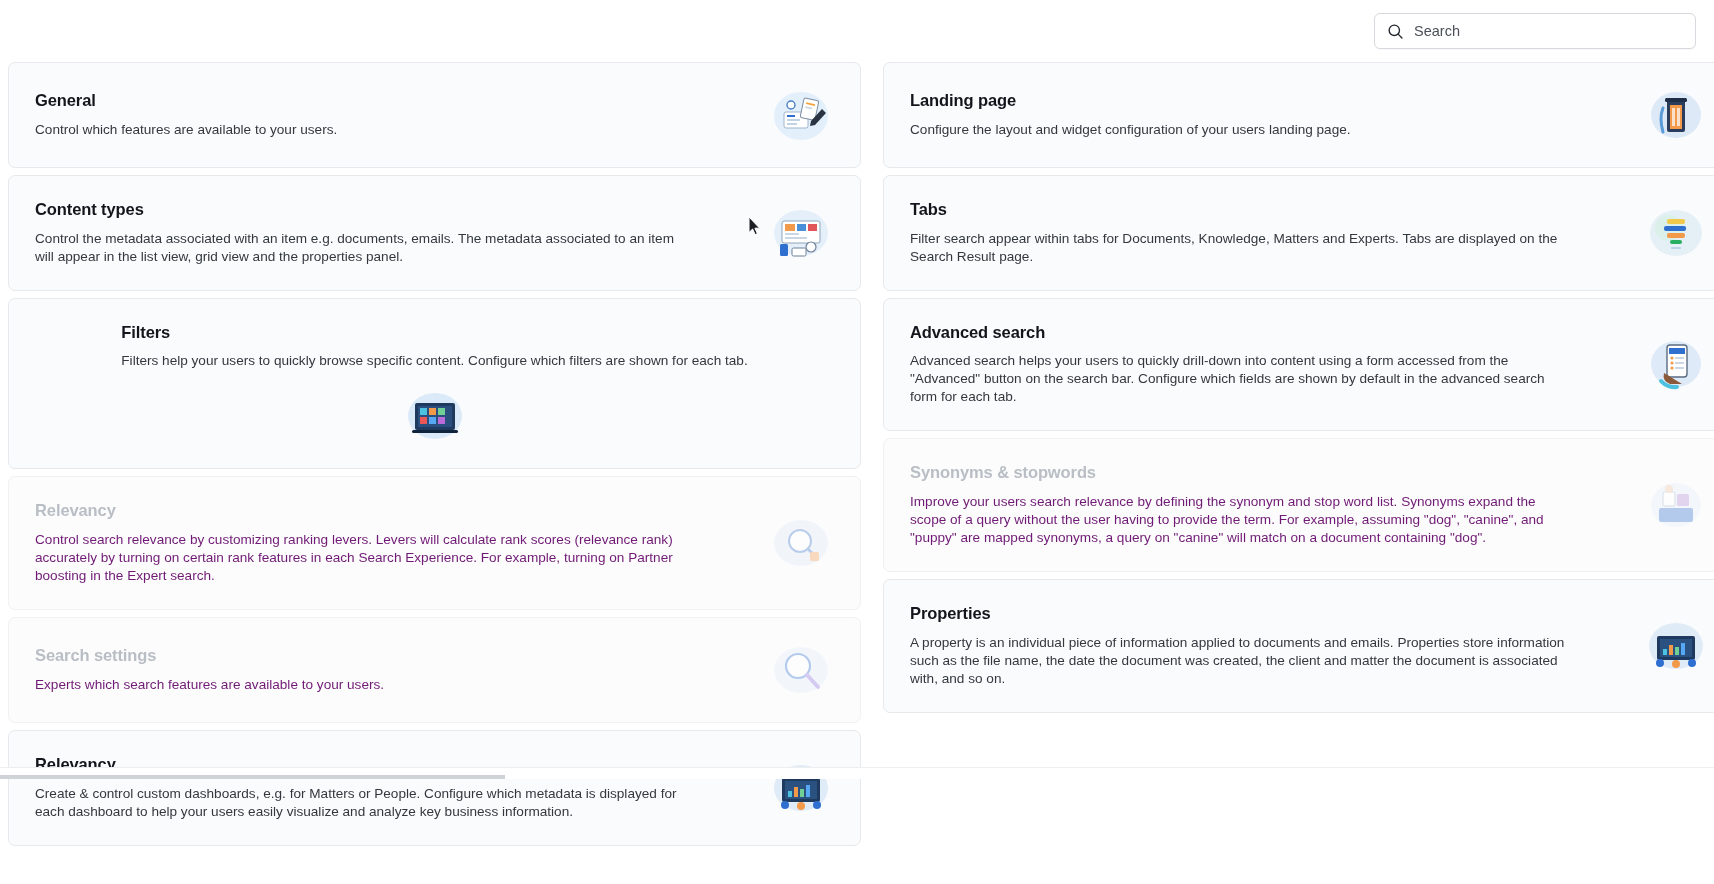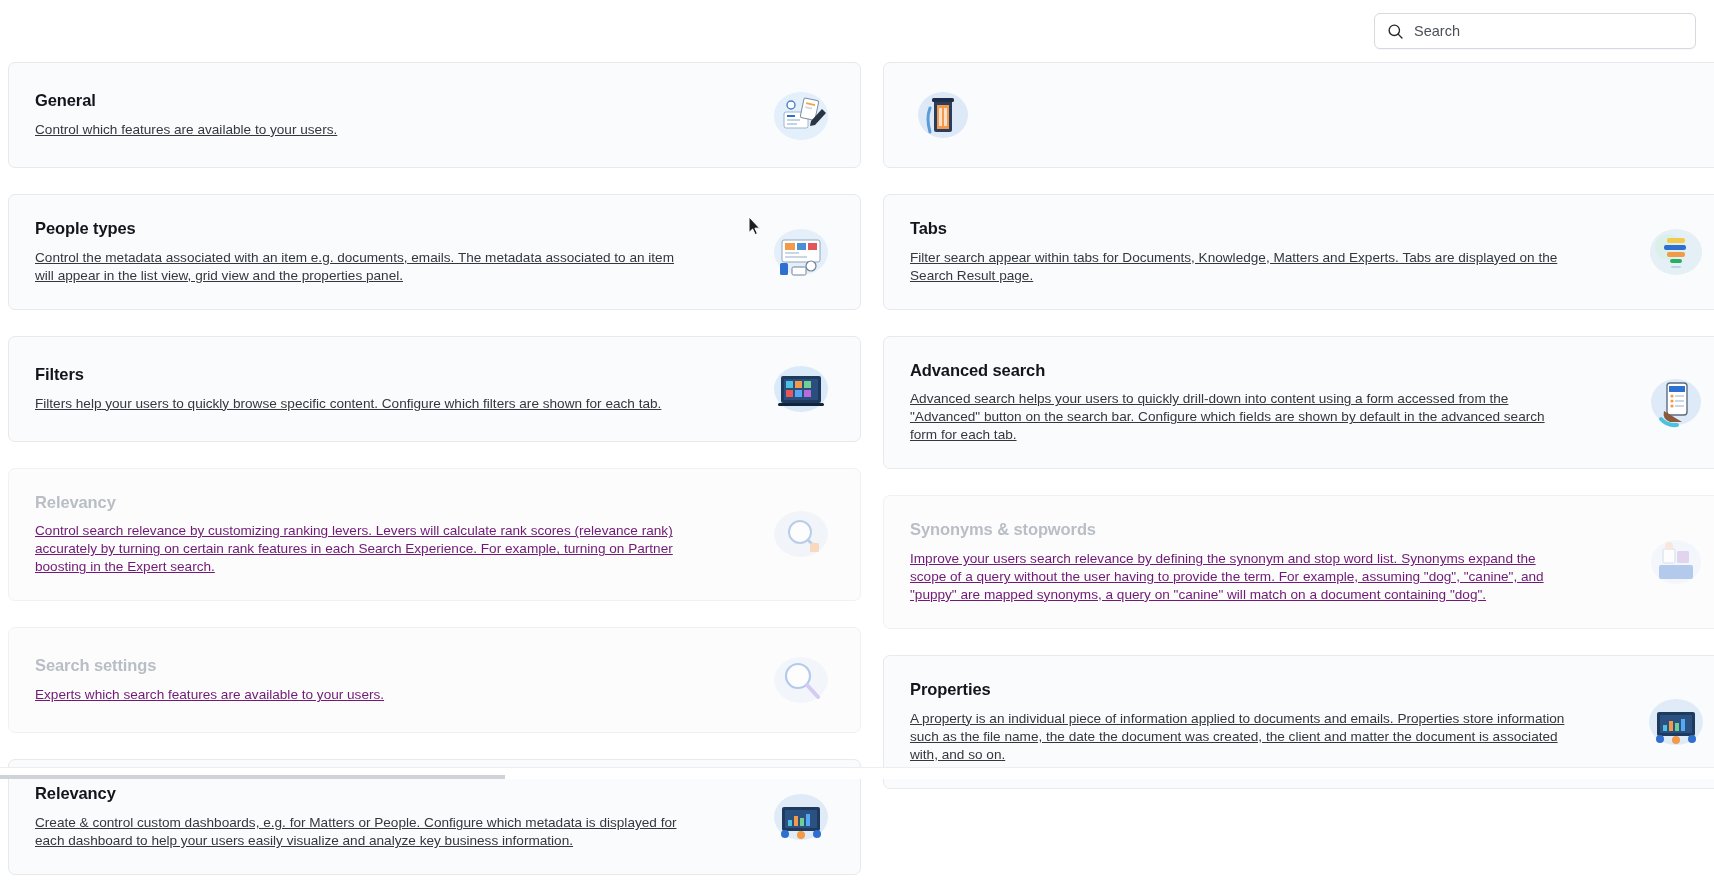--- a/index.html
+++ b/index.html
@@ -64,21 +64,21 @@
     padding: 0 8px;
   }
 
   .col { display: flex; flex-direction: column; }
 
   .card {
     position: relative;
     background: #fafbfc;
     border: 1px solid #e7e9ec;
     border-radius: 7px;
-    margin-bottom: 26px;
+    margin-bottom: 7px;
     padding: 24px 26px 24px 26px;
     display: flex;
     align-items: center;
     justify-content: space-between;
     gap: 18px;
     cursor: pointer;
   }
 
   .card.disabled {
     background: #fcfcfd;
@@ -95,41 +95,40 @@
     letter-spacing: -0.1px;
     margin-bottom: 10px;
     line-height: 1.2;
   }
 
   .card-desc {
     font-size: 13.6px;
     line-height: 1.32;
     color: #33383f;
     max-width: 660px;
-    text-decoration: underline;
   }
 
   .card.disabled .card-title { color: #b9bec5; }
   .card.disabled .card-desc  { color: #701a75; }
 
   .card-art {
     flex: 0 0 auto;
     width: 66px;
     height: 56px;
     display: flex;
     align-items: center;
     justify-content: center;
   }
   .card.disabled .card-art { opacity: 0.35; }
 
   .card-art svg { display: block; }
 
   
   .h-1 { min-height: 95px; }
-  .h-2 { min-height: 93px; }
+  .h-2 { min-height: 93px; flex-direction: column; }
   .h-3 { min-height: 102px; }
 
   
   .cursor {
     position: absolute;
     left: 748px;
     top: 216px;
     width: 13px;
     height: 20px;
     pointer-events: none;
@@ -186,21 +185,21 @@
             <rect x="35" y="15" width="9" height="1.8" fill="#f3a23c" transform="rotate(12 39 21)"></rect>
             <rect x="35" y="19" width="7" height="1.8" fill="#cfd8e2" transform="rotate(12 39 21)"></rect>
             <path d="M41 33 l11 -12 4 4 -11 12 -5 1z" fill="#2a3442"></path>
             <circle cx="21" cy="17" r="4" fill="#ffffff" stroke="#4a7fc8" stroke-width="1.4"></circle>
           </svg>
         </div>
       </div>
 
       <div class="card h-3">
         <div class="card-text">
-          <div class="card-title">People types</div>
+          <div class="card-title">Content types</div>
           <div class="card-desc">Control the metadata associated with an item e.g. documents, emails. The metadata associated to an item will appear in the list view, grid view and the properties panel.</div>
         </div>
         <div class="card-art">
           <svg width="62" height="54" viewBox="0 0 62 54">
             <ellipse cx="31" cy="27" rx="27" ry="23" fill="#e5effa"></ellipse>
             <rect x="12" y="15" width="38" height="22" rx="2" fill="#ffffff" stroke="#8fa5bb" stroke-width="1"></rect>
             <rect x="15" y="18" width="10" height="7" fill="#f2994a"></rect>
             <rect x="27" y="18" width="9" height="7" fill="#4a90d9"></rect>
             <rect x="38" y="18" width="9" height="7" fill="#e2565b"></rect>
             <rect x="15" y="27" width="14" height="2" fill="#c9d6e4"></rect>
@@ -281,20 +280,24 @@
             <circle cx="47" cy="44" r="4" fill="#2f6fd0"></circle>
           </svg>
         </div>
       </div>
 
     </div>
 
     <div class="col">
 
       <div class="card h-1">
+        <div class="card-text">
+          <div class="card-title">Landing page</div>
+          <div class="card-desc">Configure the layout and widget configuration of your users landing page.</div>
+        </div>
         <div class="card-art">
           <svg width="62" height="54" viewBox="0 0 62 54">
             <ellipse cx="31" cy="27" rx="25" ry="23" fill="#dee9f8"></ellipse>
             <rect x="22" y="12" width="18" height="32" rx="2" fill="#2b3d5c"></rect>
             <rect x="25" y="17" width="12" height="24" fill="#f2994a"></rect>
             <rect x="27" y="20" width="3" height="18" fill="#ffffff" opacity="0.7"></rect>
             <rect x="32" y="20" width="3" height="18" fill="#ffffff" opacity="0.7"></rect>
             <rect x="20" y="10" width="22" height="4" rx="1.5" fill="#1f2e47"></rect>
             <path d="M18 20 q-4 10 0 24" stroke="#5a9bd8" stroke-width="3" fill="none" stroke-linecap="round"></path>
           </svg>

